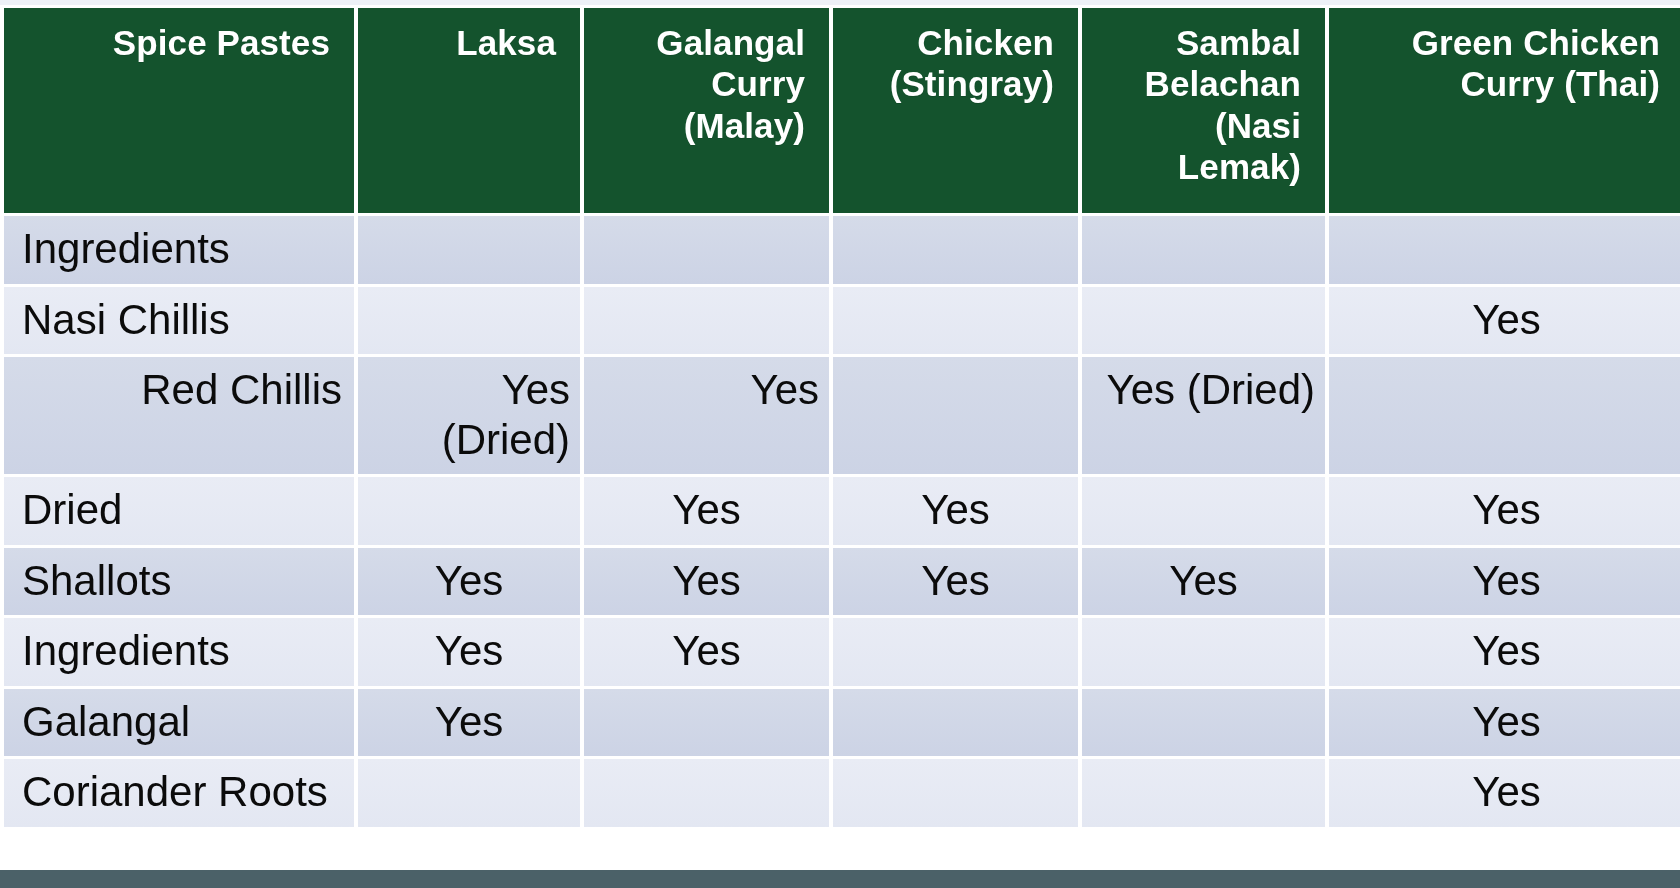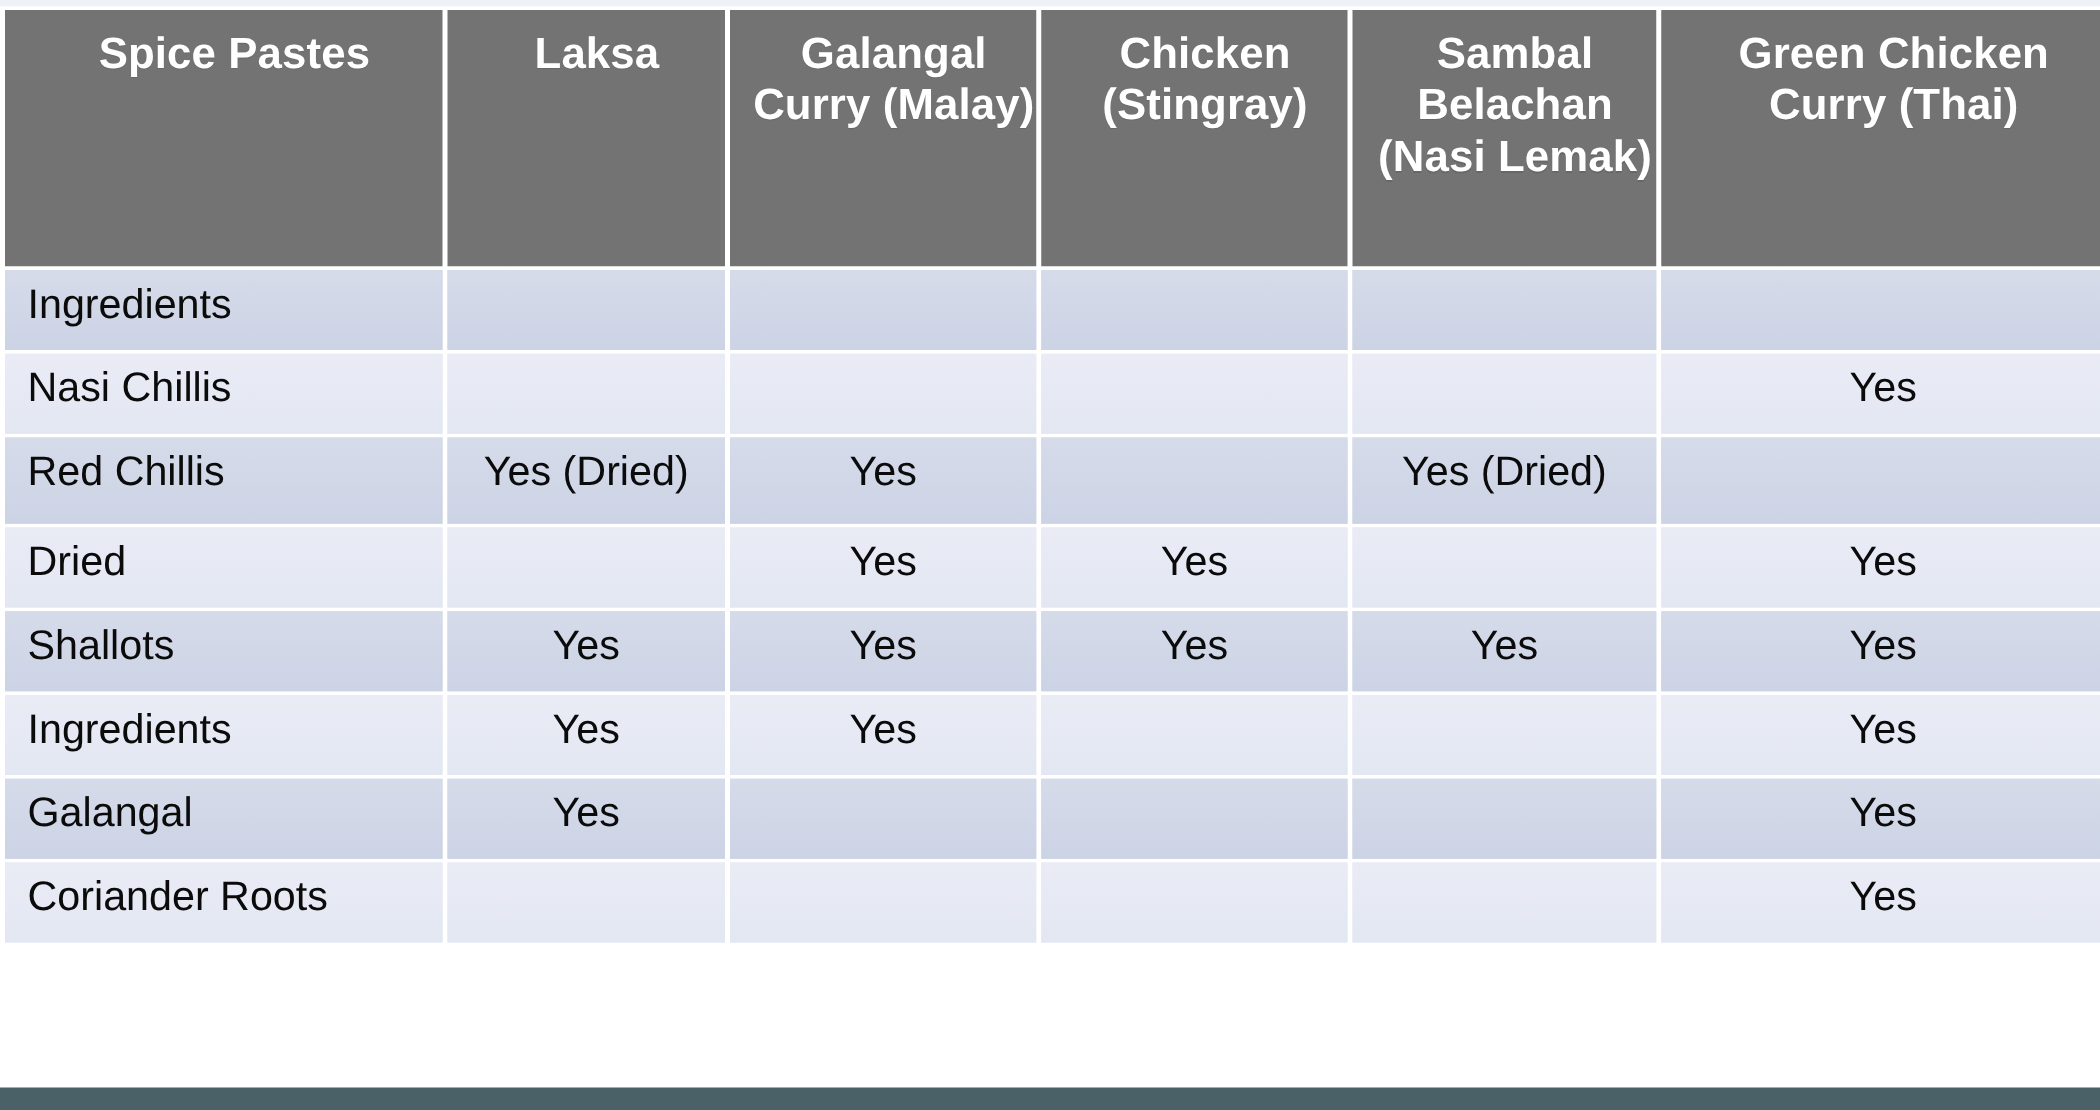--- a/index.html
+++ b/index.html
@@ -40,35 +40,35 @@
     table-layout: fixed;
   }
   table.spice col.c0 { width: 350px; }
   table.spice col.c1 { width: 222px; }
   table.spice col.c2 { width: 245px; }
   table.spice col.c3 { width: 245px; }
   table.spice col.c4 { width: 243px; }
   table.spice col.c5 { width: 355px; }
 
   thead th {
-    background: #737373;
+    background: #14532d;
     color: #ffffff;
     font-weight: bold;
     font-size: 35px;
     line-height: 1.18;
-    text-align: center;
+    text-align: right;
     vertical-align: top;
-    padding: 14px 1px 10px 18px;
+    padding: 14px 24px 10px 18px;
     height: 205px;
     box-sizing: border-box;
     letter-spacing: 0.1px;
     text-shadow: 0 1px 0 rgba(0,0,0,0.10);
   }
   tbody td {
-    font-size: 33px;
+    font-size: 42px;
     color: #0b0b0b;
     vertical-align: top;
     padding: 8px 12px 10px 18px;
     box-sizing: border-box;
     line-height: 1.18;
     height: 64px;
   }
   tbody tr.dark td {
     background: #d2d8e8;
     background-image: linear-gradient(180deg,#d5dbe9 0%,#ccd3e5 100%);
@@ -78,21 +78,21 @@
     background-image: linear-gradient(180deg,#e9ecf5 0%,#e3e7f2 100%);
   }
   tbody td.label {
     text-align: left;
   }
   tbody td.val {
     text-align: center;
     padding-left: 10px;
     padding-right: 10px;
   }
-  tbody tr.tall td { height: 69px; }
+  tbody tr.tall td { height: 69px; text-align: right; }
 
   .bottom-bar {
     position: absolute;
     left: 0;
     bottom: 0;
     width: 1680px;
     height: 18px;
     background: #4b6168;
   }
 </style>

